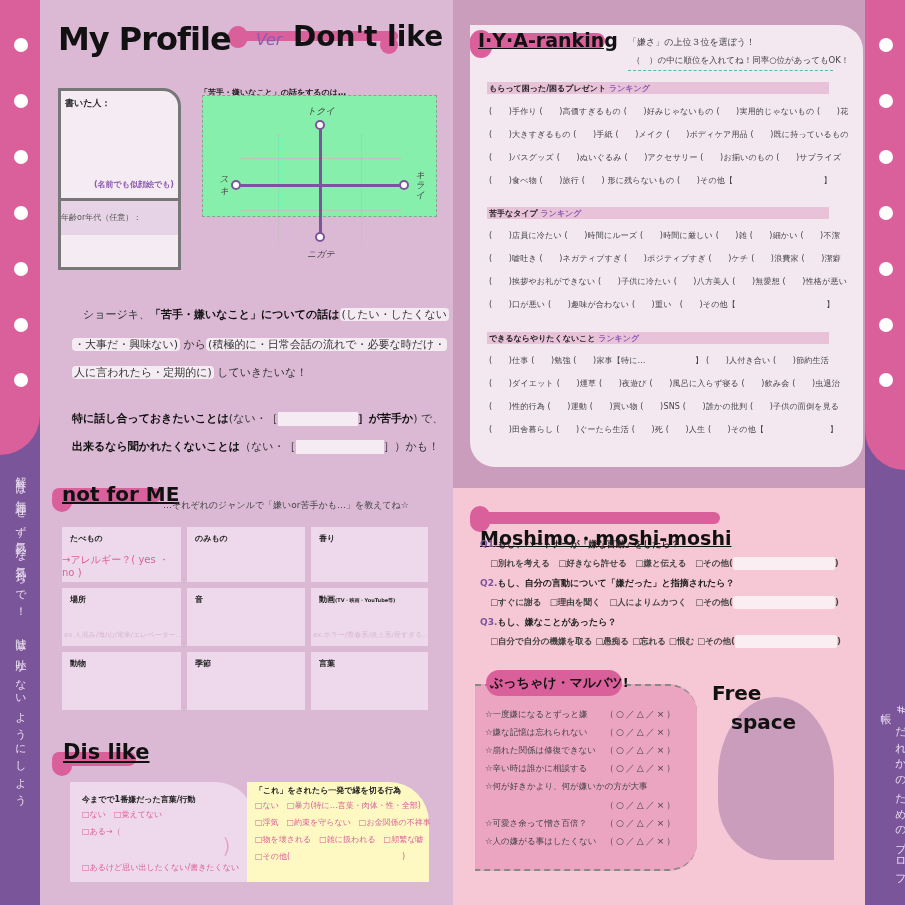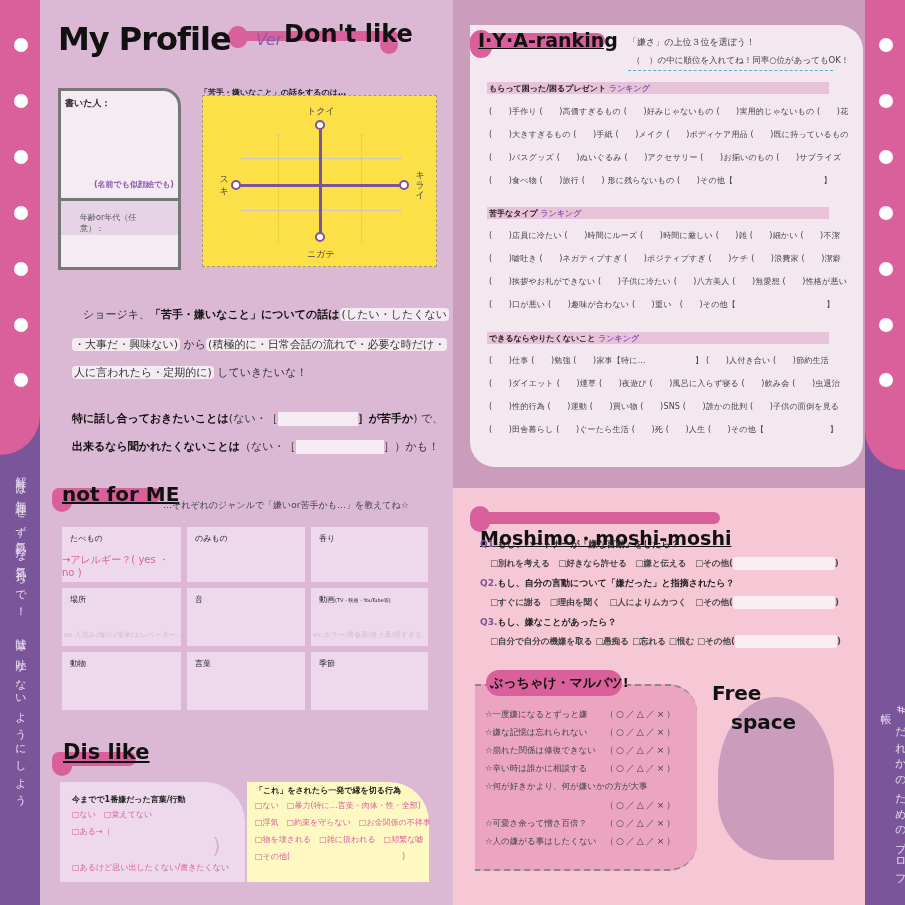--- a/index.html
+++ b/index.html
@@ -17,32 +17,32 @@
   
   .left-page { position: absolute; left: 40px; top: 0; width: 413px; height: 905px; background: #dbb9d5; }
   .right-page-top { position: absolute; left: 453px; top: 0; width: 412px; height: 488px; background: #c99dbb; }
   .right-page-bot { position: absolute; left: 453px; top: 488px; width: 412px; height: 417px; background: #f6c7d4; }
 
   .title-main { position: absolute; left: 58px; top: 20px; font-family: "DejaVu Sans", sans-serif; font-weight: bold; font-size: 32px; color: #111; letter-spacing: -1px; }
   .title-bar { position: absolute; left: 228px; top: 31px; width: 170px; height: 10px; background: #d9609a; border-radius: 5px; }
   .title-dot1 { position: absolute; left: 228px; top: 26px; width: 20px; height: 22px; background: #d9609a; border-radius: 50%; }
   .title-dot2 { position: absolute; left: 380px; top: 36px; width: 18px; height: 18px; background: #d9609a; border-radius: 50%; }
   .title-ver { position: absolute; left: 256px; top: 30px; font-size: 16px; color: #8a5bb0; font-style: italic; }
-  .title-dont { position: absolute; left: 284px; top: 20px; font-weight: bold; font-size: 24px; color: #111; }
+  .title-dont { position: absolute; left: 293px; top: 20px; font-weight: bold; font-size: 28px; color: #111; }
 
   
   .profile-card { position: absolute; left: 58px; top: 88px; width: 123px; height: 182px; border: 3px solid #777; border-top-right-radius: 18px; background: #f5ecf3; overflow: hidden; }
   .pc-writer { height: 110px; padding: 6px 4px; font-size: 9px; font-weight: bold; color: #222; position: relative; border-bottom: 3px solid #777; }
   .pc-writer-note { position: absolute; right: 4px; bottom: 8px; font-size: 8px; color: #8a5bb0; font-weight: bold; }
   .pc-date { height: 32px; background: #b99bc7; padding: 10px 4px; font-size: 9px; font-weight: bold; color: #222; border-bottom: 3px solid #777; }
-  .pc-age { height: 34px; background: #e6d4e6; padding: 11px 19px; font-size: 8px; color: #555; }
+  .pc-age { height: 34px; background: #e6d4e6; padding: 11px 0; font-size: 8px; color: #555; }
 
   
   .chart-label { position: absolute; left: 200px; top: 87px; font-size: 8px; font-weight: bold; color: #222; }
-  .chart-box { position: absolute; left: 202px; top: 95px; width: 235px; height: 172px; border: 1.5px dashed #999; background: #fde047; }
+  .chart-box { position: absolute; left: 202px; top: 95px; width: 235px; height: 122px; border: 1.5px dashed #999; background: #86efac; font-style: italic; }
   .chart-box .gh { position: absolute; border-top: 1px dotted #bbb; }
   .chart-box .gv { position: absolute; border-left: 1px dotted #bbb; }
   .axis-h { position: absolute; left: 33px; top: 88px; width: 168px; height: 3px; background: #7b5599; }
   .axis-v { position: absolute; left: 116px; top: 28px; width: 3px; height: 114px; background: #7b5599; }
   .axis-dot { position: absolute; width: 10px; height: 10px; border: 2.5px solid #7b5599; background: #fff; border-radius: 50%; }
   .axis-lbl { position: absolute; font-size: 9px; color: #444; }
   .axis-lbl.v { writing-mode: vertical-rl; }
 
   
   .stmt { position: absolute; left: 72px; font-size: 11px; color: #333; line-height: 14px; white-space: nowrap; }
@@ -50,27 +50,27 @@
   .pill { background: #f5ecf3; border-radius: 4px; padding: 0 2px; }
   .blank { display: inline-block; background: #f5ecf3; width: 80px; height: 14px; vertical-align: middle; }
 
   
   .sec-head { position: absolute; font-weight: bold; color: #111; text-decoration: underline; }
   .sec-blob { position: absolute; background: #d9609a; border-radius: 12px; }
 
   
   .nfm-grid { position: absolute; left: 62px; top: 527px; width: 367px; display: grid; grid-template-columns: 119px 118px 117px; grid-template-rows: 55px 58px 58px; column-gap: 6px; row-gap: 6px; }
   .nfm-cell { background: #edd9eb; padding: 6px 8px; position: relative; }
-  .nfm-label { font-size: 8px; font-weight: normal; color: #222; }
+  .nfm-label { font-size: 8px; font-weight: bold; color: #222; }
   .nfm-label small { font-size: 5px; }
   .nfm-hint { position: absolute; left: 2px; bottom: 6px; font-size: 7px; color: #d8b8d0; white-space: nowrap; }
   .nfm-allergy { position: absolute; right: 4px; bottom: 4px; font-size: 10px; color: #d9609a; font-weight: normal; }
 
   
-  .dl-left { position: absolute; left: 60px; top: 782px; width: 185px; height: 100px; background: #edd9eb; border-top-right-radius: 40px; padding: 12px 12px; }
+  .dl-left { position: absolute; left: 70px; top: 782px; width: 185px; height: 100px; background: #edd9eb; border-top-right-radius: 40px; padding: 12px 12px; }
   .dl-right { position: absolute; left: 247px; top: 782px; width: 182px; height: 100px; background: #fef9c3; border-top-right-radius: 40px; padding: 3px 8px; }
   .dl-title { font-size: 8px; font-weight: bold; color: #222; margin-bottom: 4px; }
   .dl-opt { font-size: 8px; color: #d9609a; margin-bottom: 6px; white-space: nowrap; }
 
   
   .rank-card { position: absolute; left: 470px; top: 25px; width: 393px; height: 442px; background: #f3e8f0; border-top-right-radius: 25px; border-bottom-left-radius: 25px; border-bottom-right-radius: 25px; }
   .rank-note { position: absolute; font-size: 9px; color: #444; white-space: nowrap; }
   .rank-dash { position: absolute; left: 628px; top: 70px; width: 205px; border-top: 1.5px dashed #59b3c0; }
   .rank-sec-bar { position: absolute; left: 487px; width: 342px; height: 12px; background: #e8c2d8; }
   .rank-sec-title { position: absolute; left: 489px; font-size: 8px; font-weight: bold; color: #222; white-space: nowrap; }
@@ -187,24 +187,24 @@
       <div class="nfm-label">音</div>
     </div>
   <div class="nfm-cell">
     <div class="nfm-label"><span>動画</span><small>(TV・映画・YouTube等)</small></div>
     <div class="nfm-hint">ex.ホラー/青春系/炎上系/長すぎる…等</div>
   </div>
   <div class="nfm-cell">
       <div class="nfm-label">動物</div>
     </div>
   <div class="nfm-cell">
+      <div class="nfm-label">季節</div>
+    </div>
+  <div class="nfm-cell">
       <div class="nfm-label">言葉</div>
-    </div>
-  <div class="nfm-cell">
-      <div class="nfm-label">季節</div>
     </div>
 </div>
 
 <div class="sec-blob" style="left:52px;top:752px;width:84px;height:14px;border-radius:10px"></div>
 <div class="sec-blob" style="left:52px;top:752px;width:20px;height:24px"></div>
 <div class="sec-head" style="left:63px;top:740px;font-size:21px">Dis like</div>
 <div class="dl-left">
   <div class="dl-title">今までで1番嫌だった言葉/行動</div>
   <div class="dl-opt">□ない　□覚えてない</div>
   <div class="dl-opt" style="position:relative;height:30px"><span>□ある→（</span><span style="position:absolute;right:0;top:4px;font-size:22px;color:#e8a0c0">）</span></div>

